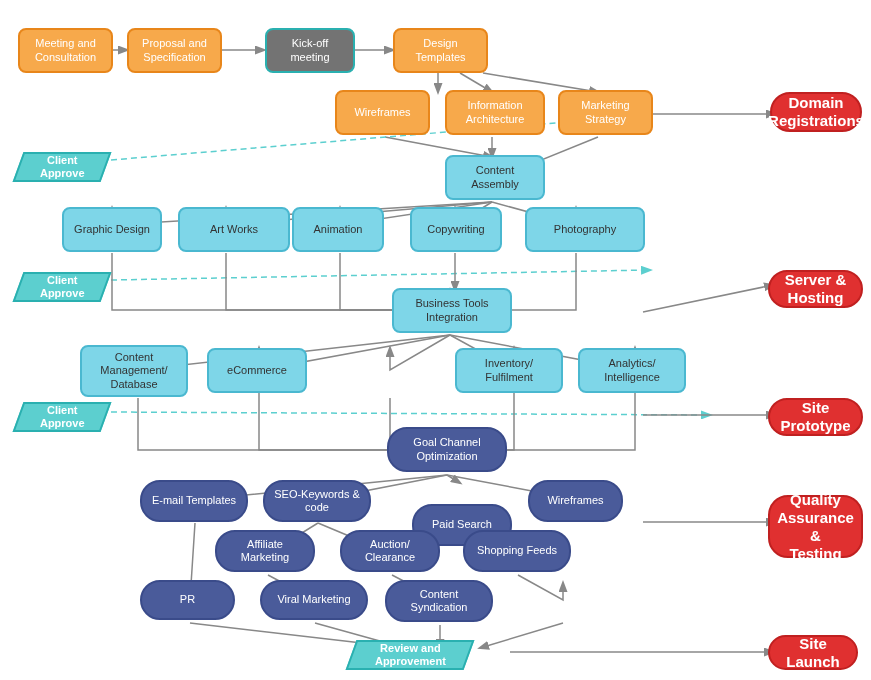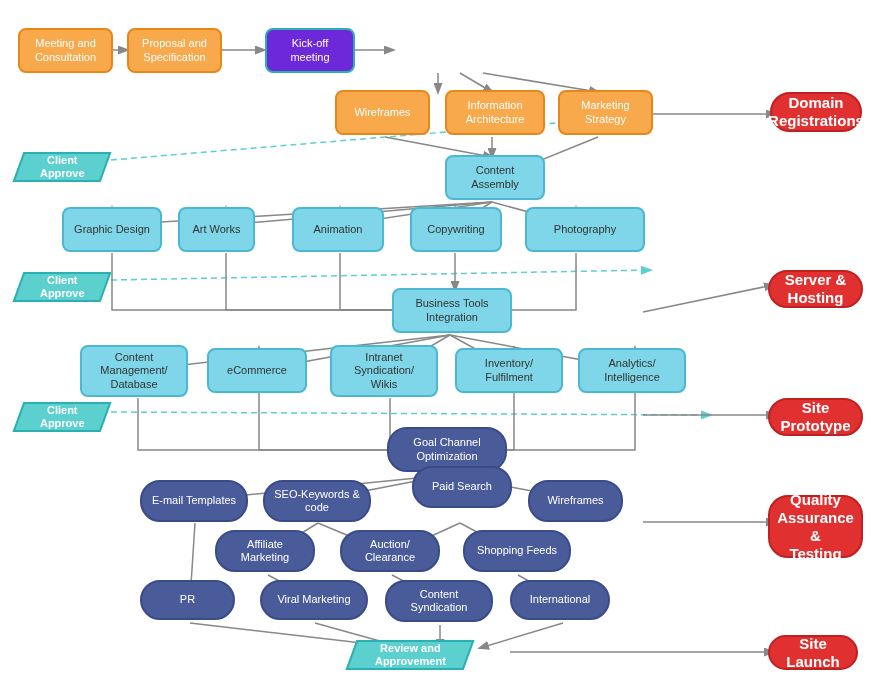--- a/index.html
+++ b/index.html
@@ -30,21 +30,21 @@
     }
     
     .orange-rect {
       background: #f7a94b;
       border: 2px solid #e8861a;
       border-radius: 8px;
       color: #fff;
     }
     
     .cyan-rect {
-      background: #6d28d9;
+      background: #737373;
       border: 2px solid #2ab0b0;
       border-radius: 8px;
       color: #fff;
     }
     
     .lblue-rect {
       background: #7ed6e8;
       border: 2px solid #4ab8d0;
       border-radius: 8px;
       color: #333;
@@ -206,20 +206,23 @@
 
   <div class="node orange-rect" style="left:18px;top:28px;width:95px;height:45px;">
     <span>Meeting and<br>Consultation</span>
   </div>
   <div class="node orange-rect" style="left:127px;top:28px;width:95px;height:45px;">
     <span>Proposal and<br>Specification</span>
   </div>
   <div class="node cyan-rect" style="left:265px;top:28px;width:90px;height:45px;">
     <span>Kick-off<br>meeting</span>
   </div>
+  <div class="node orange-rect" style="left:393px;top:28px;width:95px;height:45px;">
+    <span>Design<br>Templates</span>
+  </div>
 
   <div class="node orange-rect" style="left:335px;top:90px;width:95px;height:45px;">
     <span>Wireframes</span>
   </div>
   <div class="node orange-rect" style="left:445px;top:90px;width:100px;height:45px;">
     <span>Information<br>Architecture</span>
   </div>
   <div class="node orange-rect" style="left:558px;top:90px;width:95px;height:45px;">
     <span>Marketing<br>Strategy</span>
   </div>
@@ -233,21 +236,21 @@
       </div>
   </div>
 
   <div class="node lblue-rect" style="left:445px;top:155px;width:100px;height:45px;">
     <span>Content<br>Assembly</span>
   </div>
 
   <div class="node lblue-rect" style="left:62px;top:207px;width:100px;height:45px;">
     <span>Graphic Design</span>
   </div>
-  <div class="node lblue-rect" style="left:178px;top:207px;width:77px;height:45px;">
+  <div class="node lblue-rect" style="left:178px;top:207px;width:112px;height:45px;">
     <span>Art Works</span>
   </div>
   <div class="node lblue-rect" style="left:292px;top:207px;width:92px;height:45px;">
     <span>Animation</span>
   </div>
   <div class="node lblue-rect" style="left:410px;top:207px;width:92px;height:45px;align-items:center;">
     <span>Copywriting</span>
   </div>
   <div class="node lblue-rect" style="left:525px;top:207px;width:120px;height:45px;">
     <span>Photography</span>
@@ -266,23 +269,20 @@
   <div class="node lblue-rect" style="left:392px;top:288px;width:120px;height:45px;">
     <span>Business Tools<br>Integration</span>
   </div>
 
   <div class="node lblue-rect" style="left:80px;top:345px;width:108px;height:52px;">
     <span>Content<br>Management/<br>Database</span>
   </div>
   <div class="node lblue-rect" style="left:207px;top:348px;width:100px;height:45px;">
     <span>eCommerce</span>
   </div>
-  <div class="node lblue-rect" style="left:330px;top:345px;width:108px;height:52px;">
-    <span>Intranet<br>Syndication/<br>Wikis</span>
-  </div>
   <div class="node lblue-rect" style="left:455px;top:348px;width:108px;height:45px;">
     <span>Inventory/<br>Fulfilment</span>
   </div>
   <div class="node lblue-rect" style="left:578px;top:348px;width:108px;height:45px;">
     <span>Analytics/<br>Intelligence</span>
   </div>
 
   <div class="node cyan-diamond" style="left:12px;top:397px;width:100px;height:40px;">
     <div class="cyan-diamond-inner">
         <span>Client<br>Approve</span>
@@ -296,21 +296,21 @@
   <div class="node dblue-rect" style="left:387px;top:427px;width:120px;height:45px;">
     <span>Goal Channel<br>Optimization</span>
   </div>
 
   <div class="node dblue-rect" style="left:140px;top:480px;width:108px;height:42px;">
     <span>E-mail Templates</span>
   </div>
   <div class="node dblue-rect" style="left:263px;top:480px;width:108px;height:42px;">
     <span>SEO-Keywords &amp;<br>code</span>
   </div>
-  <div class="node dblue-rect" style="left:412px;top:466px;width:100px;height:42px;">
+  <div class="node dblue-rect" style="left:412px;top:504px;width:100px;height:42px;">
     <span>Paid Search</span>
   </div>
   <div class="node dblue-rect" style="left:528px;top:480px;width:95px;height:42px;">
     <span>Wireframes</span>
   </div>
 
   <div class="node dblue-rect" style="left:215px;top:530px;width:100px;height:42px;">
     <span>Affiliate<br>Marketing</span>
   </div>
   <div class="node dblue-rect" style="left:340px;top:530px;width:100px;height:42px;">
@@ -325,23 +325,20 @@
   </div>
 
   <div class="node dblue-rect" style="left:140px;top:580px;width:95px;height:40px;">
     <span>PR</span>
   </div>
   <div class="node dblue-rect" style="left:260px;top:580px;width:108px;height:40px;">
     <span>Viral Marketing</span>
   </div>
   <div class="node dblue-rect" style="left:385px;top:580px;width:108px;height:42px;">
     <span>Content<br>Syndication</span>
-  </div>
-  <div class="node dblue-rect" style="left:510px;top:580px;width:100px;height:40px;">
-    <span>International</span>
   </div>
 
   <div class="node cyan-diamond" style="left:345px;top:635px;width:130px;height:40px;">
     <div class="cyan-diamond-inner">
         <span>Review and<br>Approvement</span>
       </div>
   </div>
 
   <div class="node red-pill" style="left:768px;top:635px;width:90px;height:35px;">
     <span>Site Launch</span>

